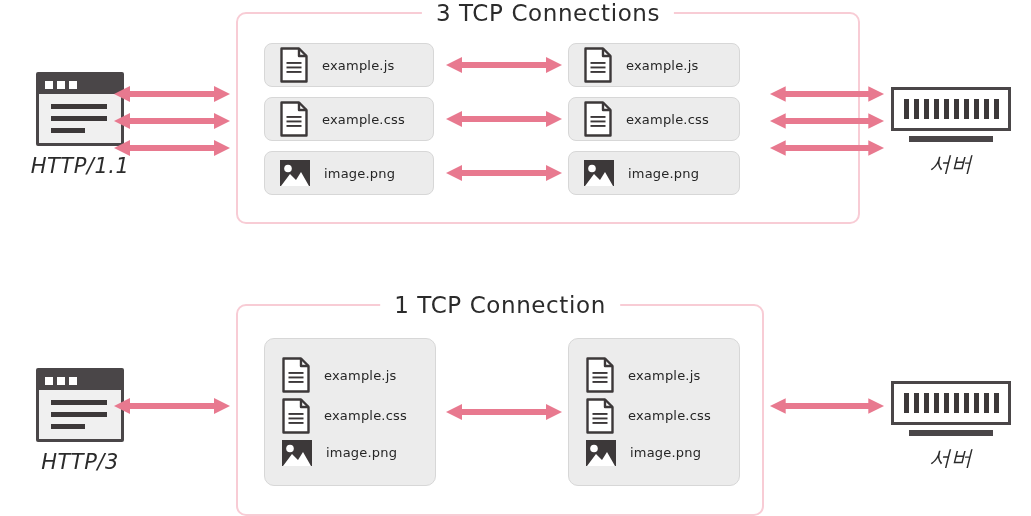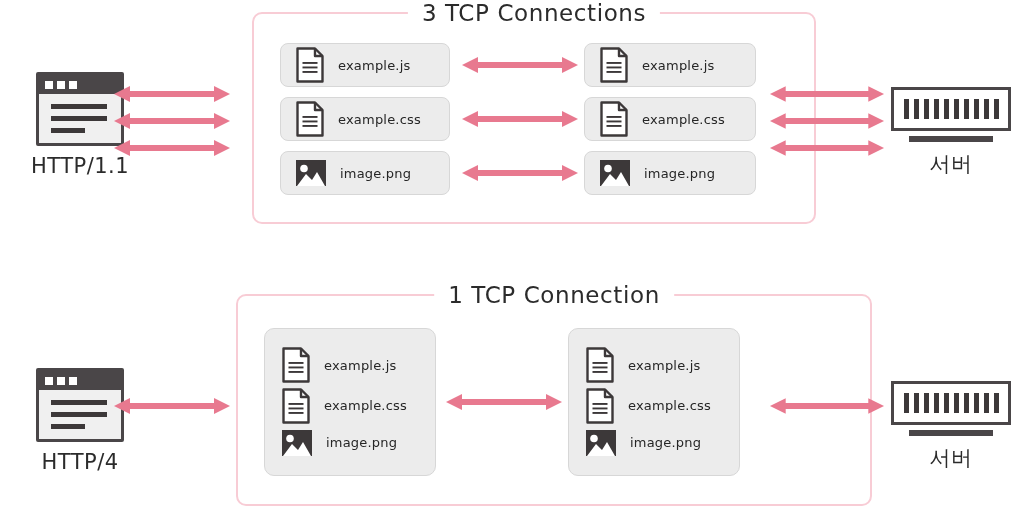--- a/index.html
+++ b/index.html
@@ -34,20 +34,21 @@
     width: 160px;
     text-align: center;
   }
   .endpoint-label {
     font-family: "DejaVu Sans", sans-serif;
     font-size: 21px;
     color: #2b2b2b;
     letter-spacing: 0.5px;
     white-space: nowrap;
     margin-top: 8px;
+    font-style: italic;
   }
 
   
   .browser {
     width: 88px;
     height: 74px;
     border: 3px solid #4a4648;
     border-radius: 2px;
     background: #f0f0f0;
     box-sizing: border-box;
@@ -199,21 +200,21 @@
       <svg width="120" height="22" viewBox="0 0 120 22">
           <path d="M2 11 L18 3 L18 8 L102 8 L102 3 L118 11 L102 19 L102 14 L18 14 L18 19 Z" fill="#e8798f"></path>
         </svg>
     </div>
     <div class="arrow" style="left:112px; top:137px;">
       <svg width="120" height="22" viewBox="0 0 120 22">
           <path d="M2 11 L18 3 L18 8 L102 8 L102 3 L118 11 L102 19 L102 14 L18 14 L18 19 Z" fill="#e8798f"></path>
         </svg>
     </div>
 
-    <div class="panel" style="left:236px; top:12px; width:564px; height:212px;margin-left:16px;">
+    <div class="panel" style="left:236px; top:12px; width:624px; height:212px;">
       <div class="panel-title">3 TCP Connections</div>
 
       <div class="chip" style="left:26px; top:29px; width:170px; height:44px;">
         <svg class="icon-doc" viewBox="0 0 30 36">
           <path d="M2.5 1.5 H20 L27.5 9 V34.5 H2.5 Z" fill="#ffffff" stroke="#3c3839" stroke-width="2.4" stroke-linejoin="round"></path>
           <path d="M20 1.5 V9 H27.5" fill="none" stroke="#3c3839" stroke-width="2.4" stroke-linejoin="round"></path>
           <rect x="7.5" y="15" width="15" height="1.9" fill="#3c3839"></rect>
           <rect x="7.5" y="19.5" width="15" height="1.9" fill="#3c3839"></rect>
           <rect x="7.5" y="24" width="15" height="1.9" fill="#3c3839"></rect>
         </svg>
@@ -332,30 +333,30 @@
           <span class="browser-dot"></span>
           <span class="browser-dot"></span>
           <span class="browser-dot"></span>
         </div>
         <div class="browser-body">
           <div class="browser-line bl-1"></div>
           <div class="browser-line bl-2"></div>
           <div class="browser-line bl-3"></div>
         </div>
       </div>
-      <div class="endpoint-label">HTTP/4</div>
+      <div class="endpoint-label">HTTP/3</div>
     </div>
 
     <div class="arrow" style="left:112px; top:137px;">
       <svg width="120" height="22" viewBox="0 0 120 22">
           <path d="M2 11 L18 3 L18 8 L102 8 L102 3 L118 11 L102 19 L102 14 L18 14 L18 19 Z" fill="#e8798f"></path>
         </svg>
     </div>
 
-    <div class="panel" style="left:236px; top:36px; width:636px; height:212px;">
+    <div class="panel" style="left:236px; top:46px; width:528px; height:212px;">
       <div class="panel-title">1 TCP Connection</div>
 
       <div class="groupbox" style="left:26px; top:32px; width:172px; height:148px;">
         <div class="file-row">
           <svg class="icon-doc" viewBox="0 0 30 36">
             <path d="M2.5 1.5 H20 L27.5 9 V34.5 H2.5 Z" fill="#ffffff" stroke="#3c3839" stroke-width="2.4" stroke-linejoin="round"></path>
             <path d="M20 1.5 V9 H27.5" fill="none" stroke="#3c3839" stroke-width="2.4" stroke-linejoin="round"></path>
             <rect x="7.5" y="15" width="15" height="1.9" fill="#3c3839"></rect>
             <rect x="7.5" y="19.5" width="15" height="1.9" fill="#3c3839"></rect>
             <rect x="7.5" y="24" width="15" height="1.9" fill="#3c3839"></rect>

